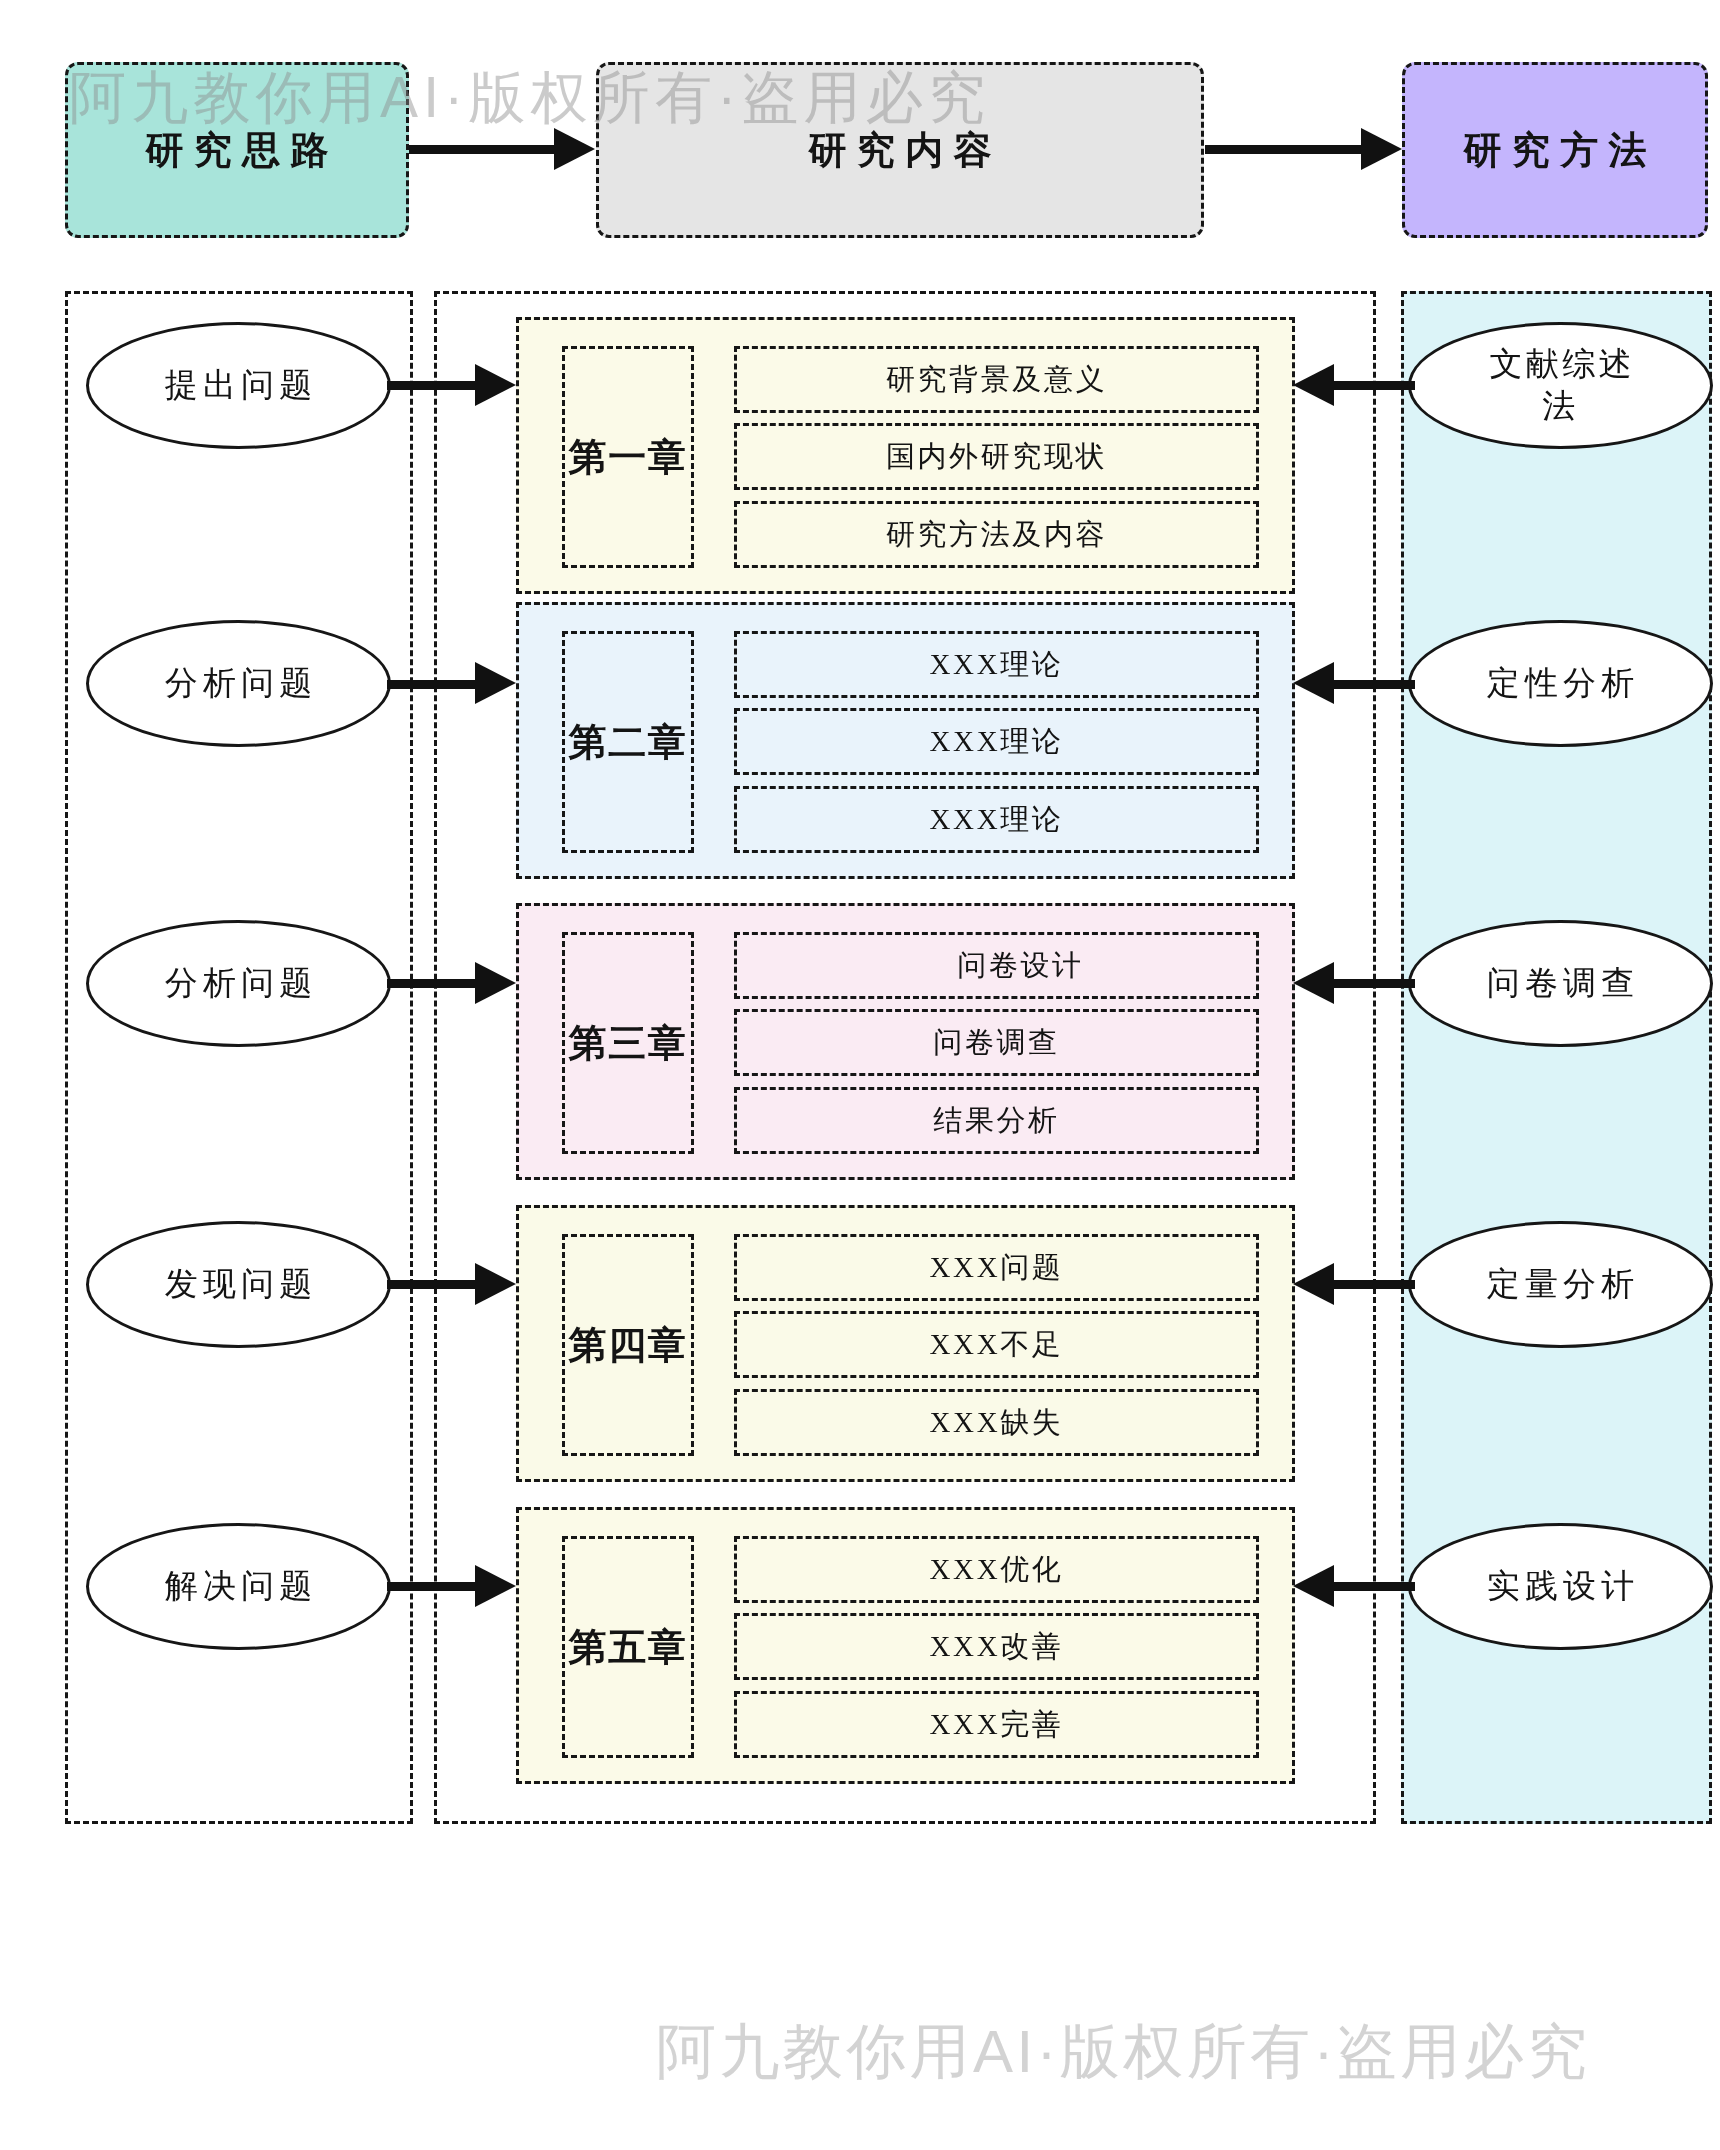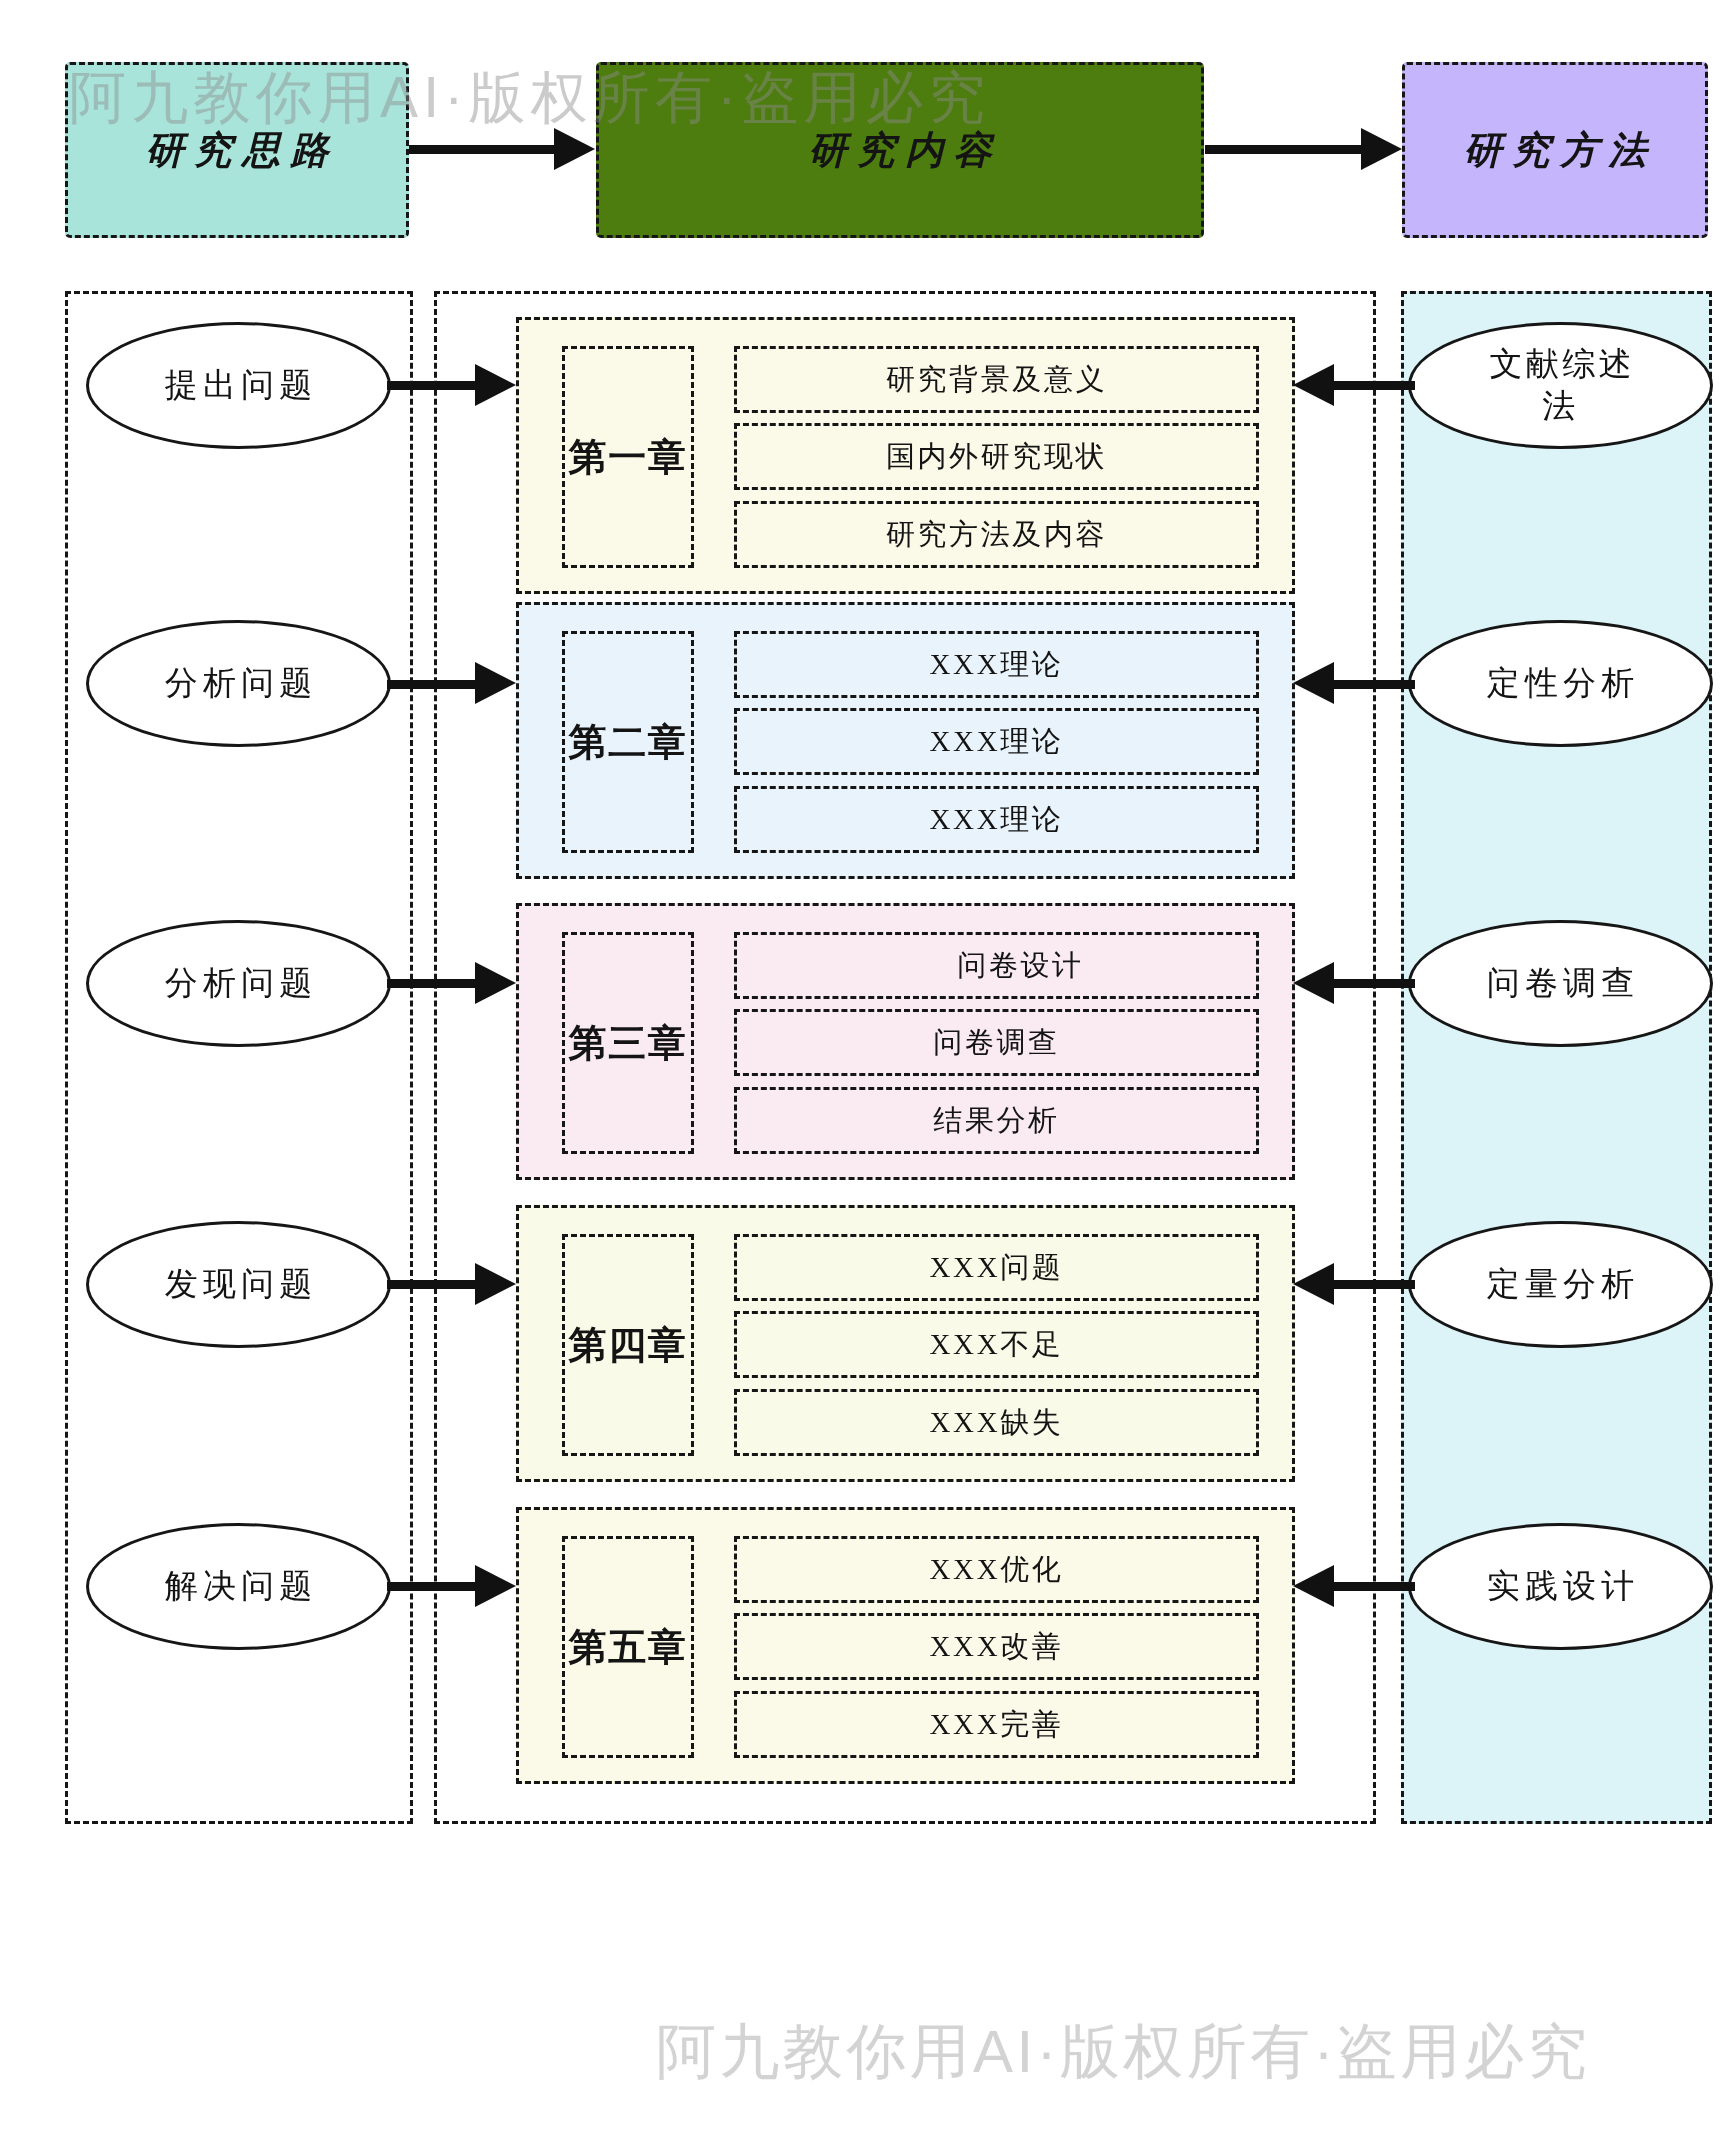--- a/index.html
+++ b/index.html
@@ -7,25 +7,25 @@
        font-family:"Liberation Serif","DejaVu Serif",serif;color:#141414;}
   .abs{position:absolute;box-sizing:border-box;}
 
   
   .wm{position:absolute;font-family:"Liberation Sans","DejaVu Sans",sans-serif;
       color:rgba(140,140,140,0.45);white-space:nowrap;z-index:40;pointer-events:none;}
   .wm-top{left:69px;top:60px;font-size:57px;letter-spacing:5.2px;}
   .wm-bottom{left:656px;top:2012px;font-size:60px;letter-spacing:3.4px;color:rgba(150,150,150,0.42);}
 
   
-  .hnode{border:3.4px dashed #161616;border-radius:5px;display:flex;
-         align-items:center;justify-content:center;font-style:italic;}
+  .hnode{border:3.4px dashed #161616;border-radius:13px;display:flex;
+         align-items:center;justify-content:center;}
   .hnode .t{font-size:38px;font-weight:bold;letter-spacing:10.3px;text-indent:10.3px;}
   .hnode-left  {left:65px;  top:62px; width:344px;height:176px;background:#A8E4DA;}
-  .hnode-mid   {left:596px; top:62px; width:608px;height:176px;background:#4d7c0f;}
+  .hnode-mid   {left:596px; top:62px; width:608px;height:176px;background:#e5e5e5;}
   .hnode-right {left:1402px;top:62px; width:306px;height:176px;background:#c4b5fd;}
 
   
   .col{border:3.4px dashed #161616;top:291px;height:1533px;}
   .col-left  {left:65px;  width:348px; background:#ffffff;}
   .col-mid   {left:434px; width:942px;background:#ffffff;}
   .col-right {left:1401px;width:311px; background:#DCF4F8;}
 
   
   .block{left:516px;width:779px;height:277px;border:3.4px dashed #161616;z-index:5;}

